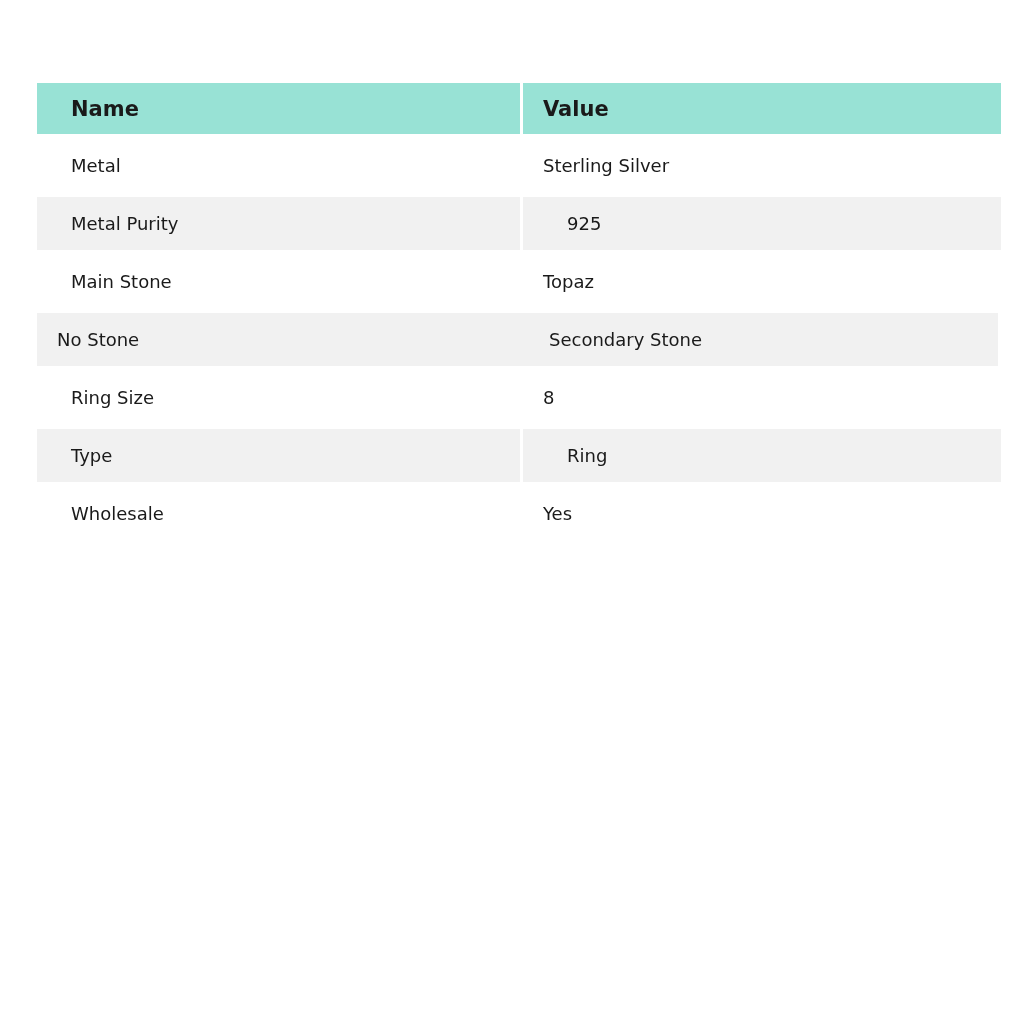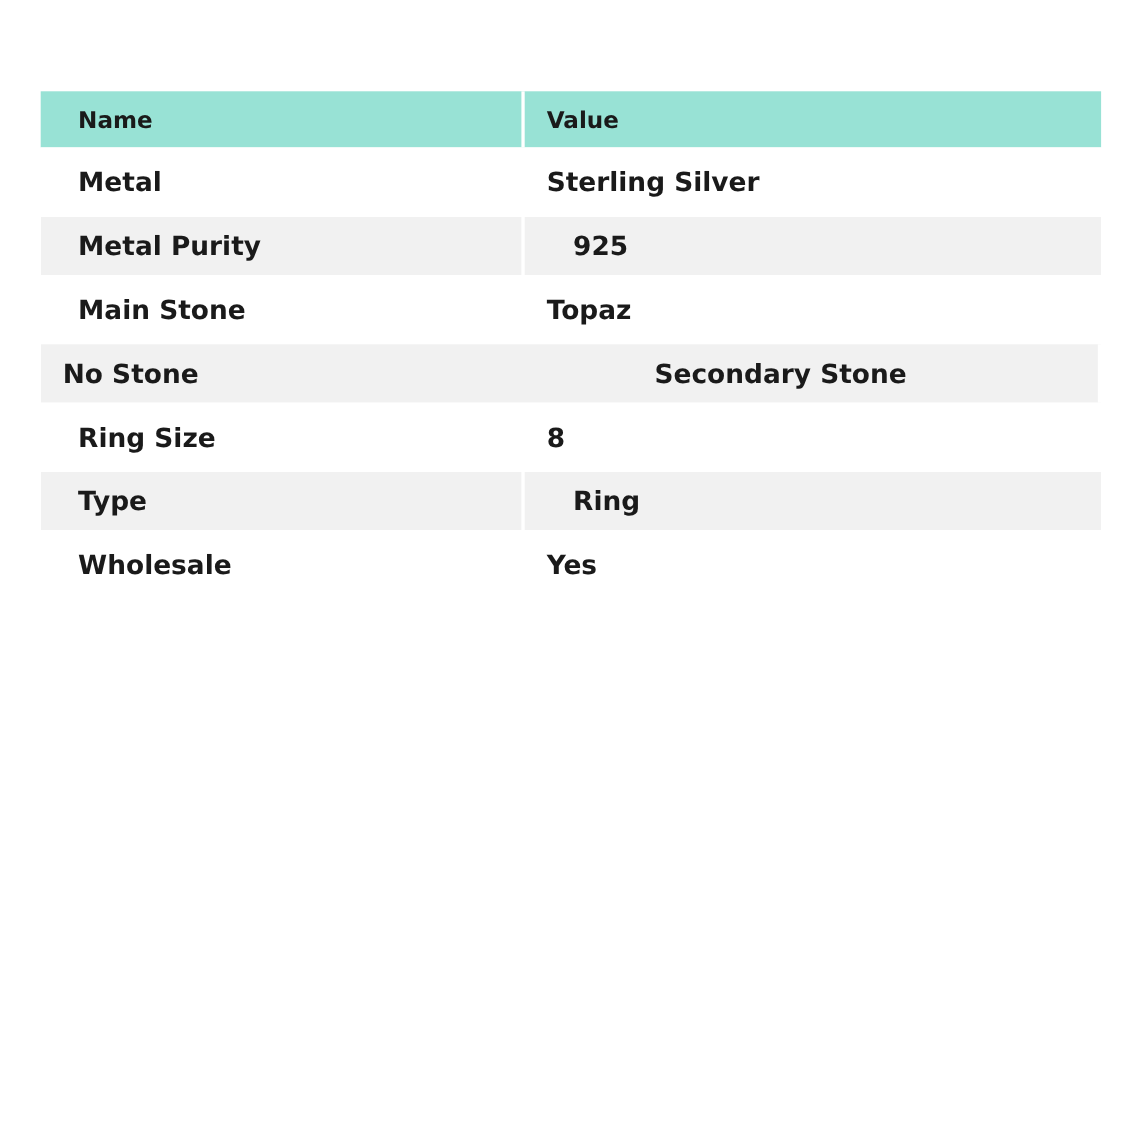--- a/index.html
+++ b/index.html
@@ -24,21 +24,21 @@
   }
   .th {
     display: flex;
     align-items: center;
     box-sizing: border-box;
     font-size: 21px;
     font-weight: bold;
     color: var(--text-color, #1a1a1a);
   }
   .col-name {
-    width: 440px;
+    width: 486px;
     border-right: 3px solid #ffffff;
     padding-left: 34px;
     box-sizing: border-box;
     flex: none;
   }
   .col-value {
     flex: 1;
     padding-left: 20px;
     box-sizing: border-box;
   }
@@ -48,22 +48,22 @@
     box-sizing: border-box;
     border-top: 5px solid #ffffff;
     background-clip: padding-box;
   }
   .tr.plain { background-color: var(--row-bg, #ffffff); }
   .tr.stripe { background-color: var(--stripe-bg, #f1f1f1); background-clip: padding-box; gap: 24px; }
   .td {
     display: flex;
     align-items: center;
     box-sizing: border-box;
-    font-size: 24px;
-    font-weight: bold;
+    font-size: 18px;
+    font-weight: normal;
     color: var(--text-color, #1a1a1a);
     background-clip: padding-box;
   }
   .tr .col-name { border-right: 3px solid #ffffff; }
 </style>
 </head>
 <body>
 
 <div class="attr-table">
   <div class="thead">

